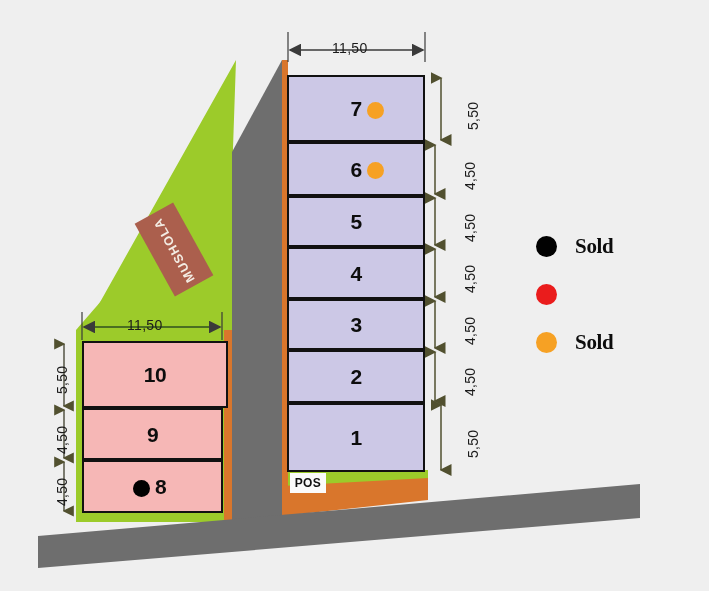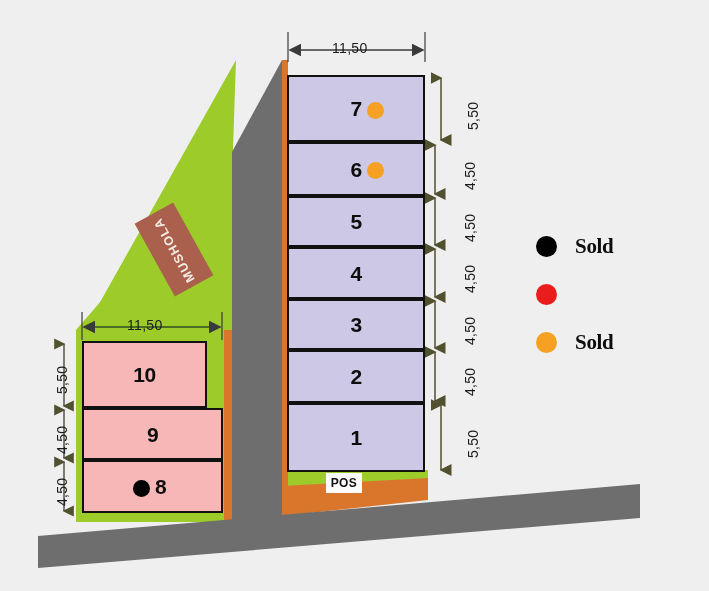--- a/index.html
+++ b/index.html
@@ -87,21 +87,20 @@
     white-space: nowrap;
   }
 
   
   .pos-box {
     position: absolute;
     background: #fbfbfb;
     display: flex;
     align-items: center;
     justify-content: center;
-    margin-left: 36px;
   }
   .pos-box span {
     font-size: 12px;
     font-weight: bold;
     color: #111;
     letter-spacing: 0.4px;
   }
 
   
   .legend {
@@ -233,21 +232,21 @@
     <span>POS</span>
   </div>
 
   <svg class="shape-layer" viewBox="0 0 709 591" width="709" height="591">
     <line x1="82" y1="312" x2="82" y2="340" stroke="#3a3a3a" stroke-width="1.2"></line>
     <line x1="222" y1="312" x2="222" y2="340" stroke="#3a3a3a" stroke-width="1.2"></line>
     <line x1="84" y1="327" x2="220" y2="327" stroke="#2f4f1f" stroke-width="1.6" marker-start="url(#arrL)" marker-end="url(#arrR)"></line>
   </svg>
   <div class="dim-label" style="left:127px; top:317px;">11,50</div>
 
-  <div class="plot pink" style="left:82px; top:341px; width:125px; height:67px;">
+  <div class="plot pink" style="left:82px; top:341px; width:146px; height:67px;">
     <span class="plot-num">10</span>
   </div>
 
   <div class="plot pink" style="left:82px; top:408px; width:141px; height:52px;">
     <span class="plot-num">9</span>
   </div>
 
   <div class="plot pink" style="left:82px; top:460px; width:141px; height:53px;">
     <span class="plot-num" style="margin-left:16px;">8</span>
     <span class="status-dot sold" style="left:49px; top:18px;"></span>

